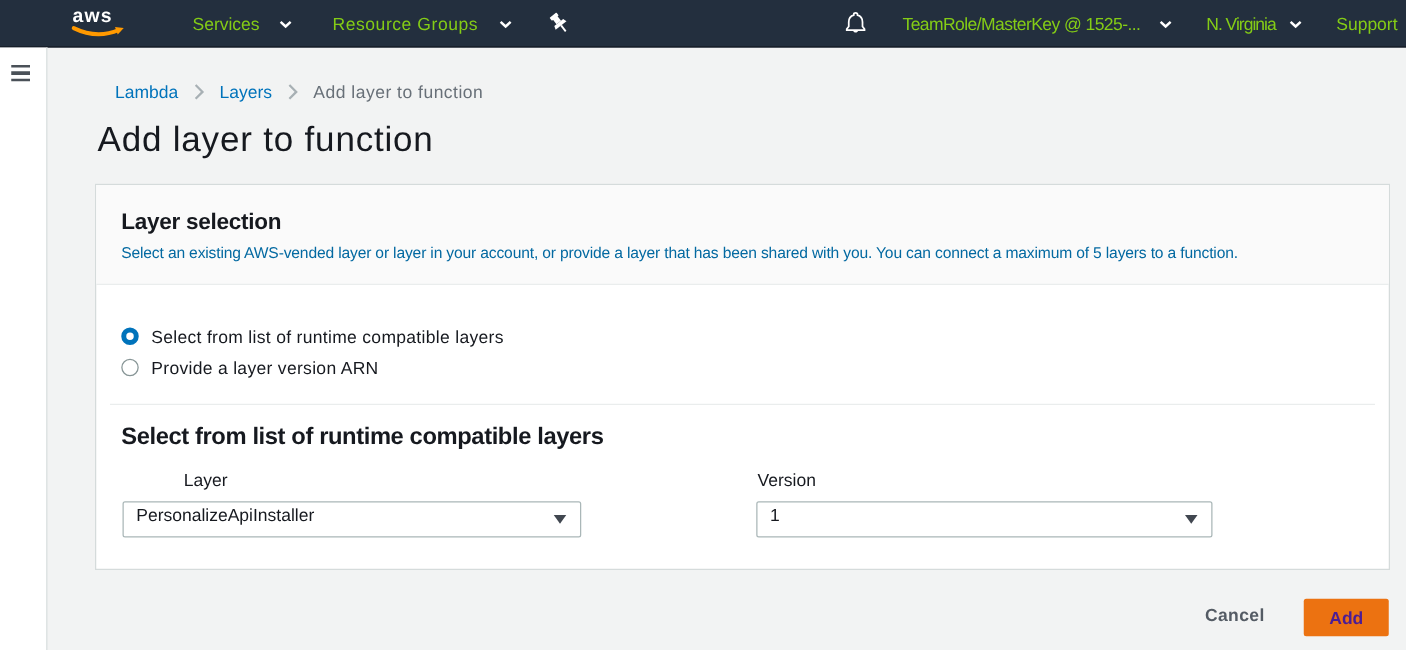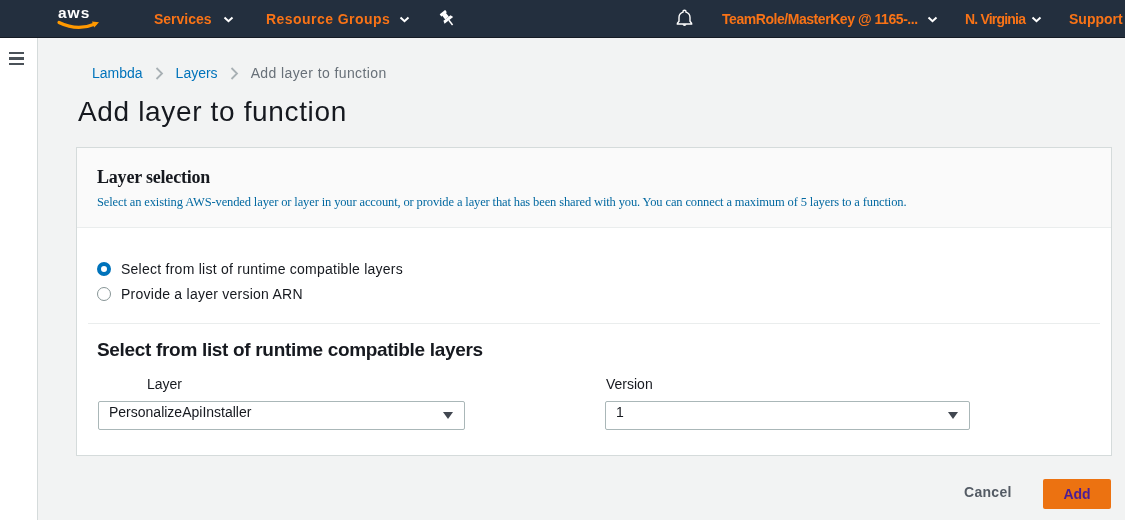--- a/index.html
+++ b/index.html
@@ -3,39 +3,39 @@
 <meta charset="utf-8">
 <style>
   * { margin:0; padding:0; box-sizing:border-box; }
   html,body { width:1125px; height:520px; overflow:hidden; }
   #page { position:relative; width:1125px; height:520px; background:#f2f3f3;
           font-family:"Liberation Sans", sans-serif; }
   .abs { position:absolute; }
 
   
   .topnav { position:absolute; top:0; left:0; width:1125px; height:38px; background:#232f3e; border-bottom:1px solid #151b24; box-sizing:content-box; height:37px; }
-  .navtxt { position:absolute; color:#f97316; font-size:14px; font-weight:700; line-height:15px; top:11.5px; white-space:nowrap; }
+  .navtxt { position:absolute; color:#84cc16; font-size:14px; font-weight:400; line-height:15px; top:11.5px; white-space:nowrap; }
 
   
   .sidebar { position:absolute; left:0; top:38px; width:38px; height:482px; background:#ffffff; border-right:1px solid #d5dbdb; }
   .burger { position:absolute; left:9px; top:13.5px; width:15px; }
   .burger div { height:2.5px; background:#4a5158; margin-bottom:3.2px; }
 
   
   .crumb { position:absolute; left:92px; top:65px; font-size:14px; line-height:14px; white-space:nowrap; }
   .crumb a { color:#0073bb; text-decoration:none; }
   .crumb .cur { color:#687078; letter-spacing:.4px; }
   .crumb svg { margin:0 12px; position:relative; top:2px; }
 
   
   h1 { position:absolute; left:78px; top:97px; font-size:28px; font-weight:400; color:#16191f; line-height:30px; letter-spacing:.65px; }
 
   
   .card { position:absolute; left:76px; top:147px; width:1036px; height:309px; background:#ffffff; border:1px solid #d5dbdb; }
-  .cardhead { position:absolute; left:0; top:0; width:100%; height:80px; background:#fafafa; border-bottom:1px solid #eaeded;font-family:Liberation Serif, serif; }
+  .cardhead { position:absolute; left:0; top:0; width:100%; height:80px; background:#fafafa; border-bottom:1px solid #eaeded; }
   .cardtitle { position:absolute; left:20px; top:19px; font-size:18px; font-weight:700; color:#16191f; line-height:20px; letter-spacing:-.2px; }
   .carddesc { position:absolute; left:20px; top:46px; font-size:12.5px; color:#0369a1; line-height:16px; letter-spacing:-.13px; }
 
   .radio { position:absolute; width:14px; height:14px; border-radius:50%; background:#fff; }
   .radio.on { border:4.5px solid #0073bb; }
   .radio.un  { border:1.5px solid #879596; }
   .radlbl { position:absolute; font-size:14px; color:#16191f; line-height:16px; letter-spacing:.25px; }
 
   .divider2 { position:absolute; left:11px; right:11px; top:175px; height:1px; background:#eaeded; }
   .sect { position:absolute; left:20px; top:192px; font-size:19px; font-weight:700; color:#16191f; line-height:20px; letter-spacing:-.32px; }
@@ -77,21 +77,21 @@
         <rect x="6.7" y="4" width="4.6" height="5" fill="#fff"></rect>
         <path d="M4.5 9 L13.5 9 L14.5 12 L3.5 12 Z" fill="#fff"></path>
         <rect x="8.3" y="12" width="1.5" height="6" fill="#fff"></rect>
       </g>
     </svg>
 
     <svg class="abs" style="left:676px; top:9px;" width="17" height="19" viewBox="0 0 17 19">
       <path d="M8.5 1.2 C 9.4 1.2 10 1.8 10 2.6 L10 3.1 C 12.4 3.8 14 5.9 14 8.6 L14 12.2 L15.6 14.2 L15.6 15 L1.4 15 L1.4 14.2 L3 12.2 L3 8.6 C 3 5.9 4.6 3.8 7 3.1 L7 2.6 C 7 1.8 7.6 1.2 8.5 1.2 Z" fill="none" stroke="#fff" stroke-width="1.4"></path>
       <path d="M6.5 15.3 C 6.7 16.4 7.5 17 8.5 17 C 9.5 17 10.3 16.4 10.5 15.3" fill="#fff"></path>
     </svg>
-    <div class="navtxt" style="left:722px; letter-spacing:-.45px;">TeamRole/MasterKey @ 1165-...</div>
+    <div class="navtxt" style="left:722px; letter-spacing:-.45px;">TeamRole/MasterKey @ 1525-...</div>
     <svg class="abs" style="left:927px; top:16px;" width="11" height="7" viewBox="0 0 11 7">
         <path d="M1.5 1.5 L5.5 5.2 L9.5 1.5" fill="none" stroke="#fff" stroke-width="2"></path>
       </svg>
     <div class="navtxt" style="left:965px; letter-spacing:-.8px;">N. Virginia</div>
     <svg class="abs" style="left:1031px; top:16px;" width="11" height="7" viewBox="0 0 11 7">
         <path d="M1.5 1.5 L5.5 5.2 L9.5 1.5" fill="none" stroke="#fff" stroke-width="2"></path>
       </svg>
     <div class="navtxt" style="left:1069px;">Support</div>
   </div>
 

